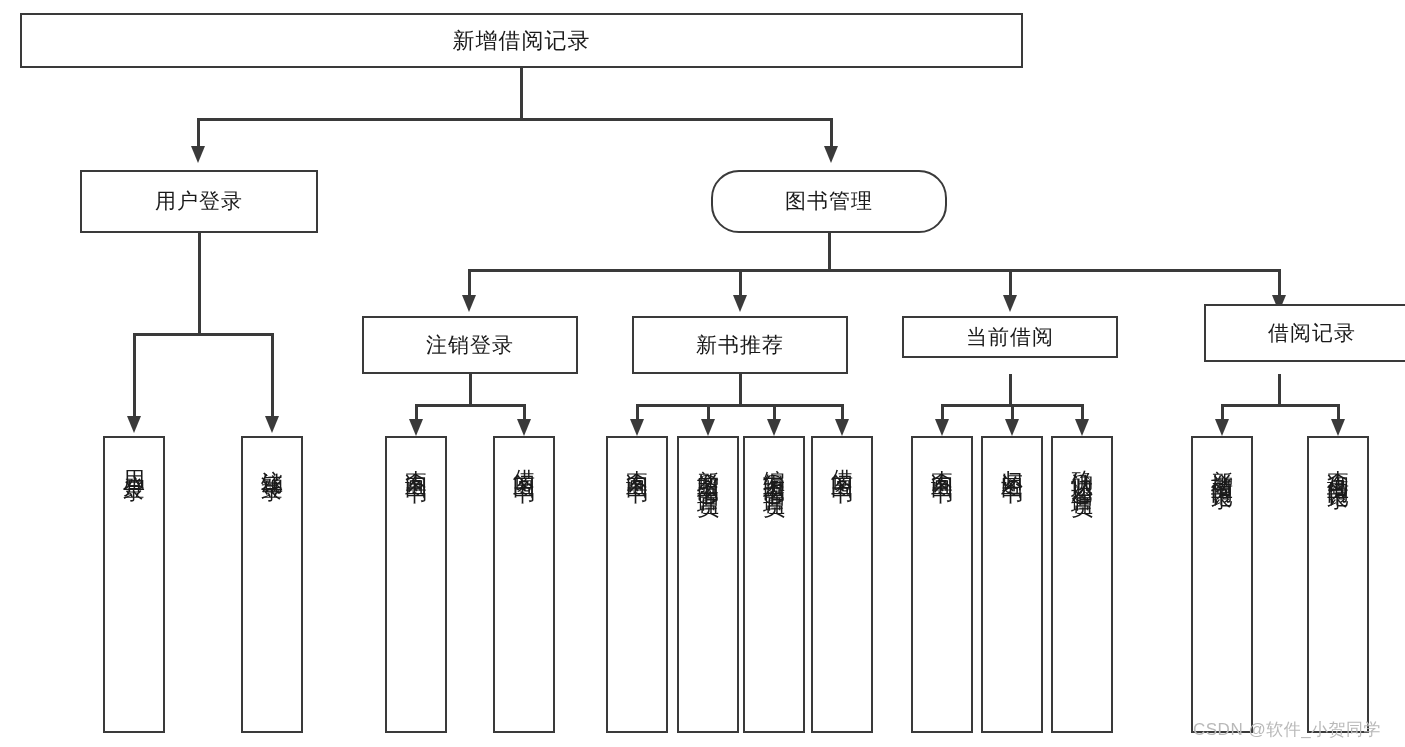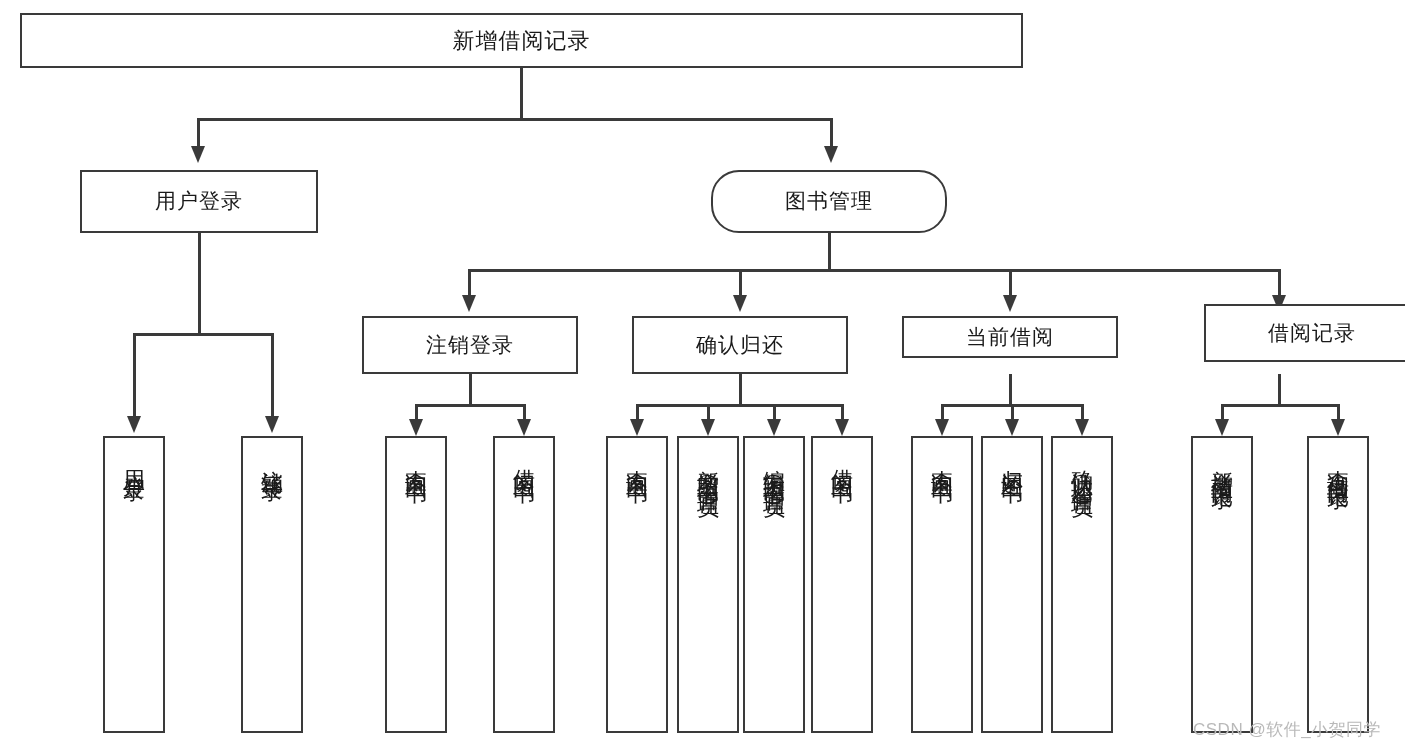--- a/index.html
+++ b/index.html
@@ -126,21 +126,21 @@
   <div class="edge v" style="left:1009px; top:269px; height:28px;"></div>
   <div class="arrow" style="left:1003px; top:295px;"></div>
 
   <div class="edge v" style="left:1278px; top:269px; height:28px;"></div>
   <div class="arrow" style="left:1272px; top:295px;"></div>
 
   <div class="node horiz" style="left:362px; top:316px; width:216px; height:58px;">
     <span class="label">注销登录</span>
   </div>
   <div class="node horiz" style="left:632px; top:316px; width:216px; height:58px;">
-    <span class="label">确认归还</span>
+    <span class="label">新书推荐</span>
   </div>
   <div class="node horiz" style="left:902px; top:316px; width:216px; height:42px;">
     <span class="label">当前借阅</span>
   </div>
   <div class="node horiz" style="left:1172px; top:304px; width:216px; height:58px;margin-left:32px;">
     <span class="label">借阅记录</span>
   </div>
 
   <div class="edge v" style="left:469px; top:374px; height:32px;"></div>
   <div class="edge h" style="left:415px; top:404px; width:110px;"></div>

